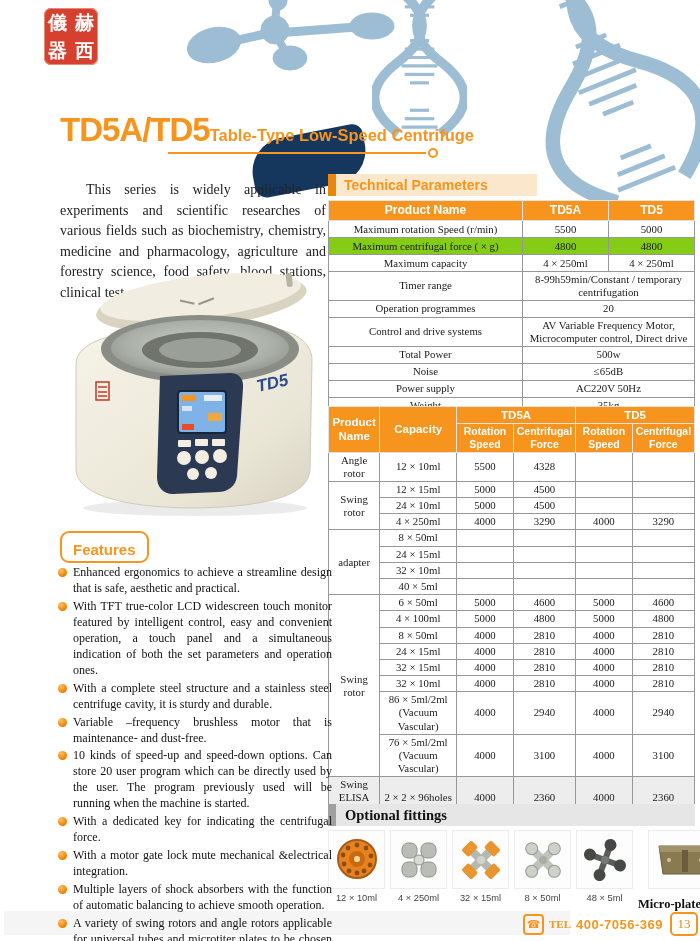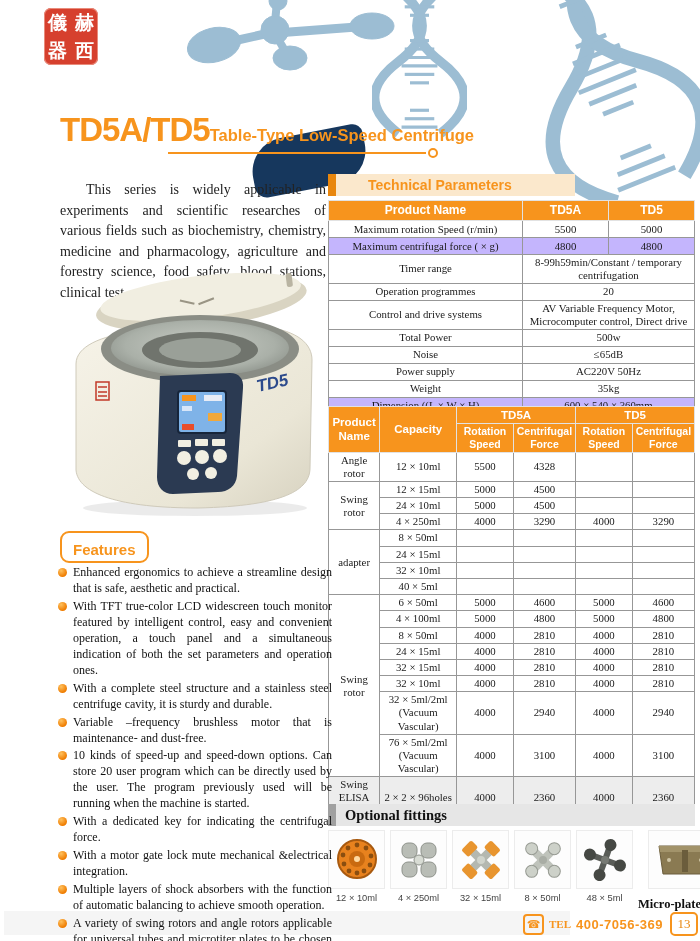--- a/index.html
+++ b/index.html
@@ -30,34 +30,34 @@
          text-align:justify;text-indent:26px;color:#222;z-index:2;}
   .photo{position:absolute;left:60px;top:256px;width:270px;height:264px;z-index:2;}
   .features-title{position:absolute;left:60px;top:531px;padding:8px 11px 3px;border:2px solid #f7941d;
          border-radius:9px;color:#f7941d;font-family:"Liberation Sans",sans-serif;font-weight:bold;
          font-size:15px;background:#fff;z-index:2;}
   .features-list{position:absolute;left:58px;top:565px;width:274px;margin:0;padding:0;list-style:none;z-index:2;}
   .features-list li{display:flex;gap:6px;margin:0 0 2px 0;}
   .bullet{flex:0 0 9px;width:9px;height:9px;margin-top:3px;border-radius:50%;
           background:radial-gradient(circle at 35% 30%,#ffc15e,#ef7c00 70%);}
   .feature-text{font-size:12px;line-height:1.33;text-align:justify;color:#111;}
-  .banner1{position:absolute;left:328px;top:174px;width:247px;height:22px;background:#fbe8cc;
-           display:flex;align-items:center;gap:24px;}
+  .banner1{position:absolute;left:328px;top:174px;width:209px;height:22px;background:#fbe8cc;
+           display:flex;align-items:center;}
   .banner1 .bar{width:8px;height:22px;background:#e8860d;margin-right:8px;}
   .banner1 .txt{font-family:"Liberation Sans",sans-serif;font-weight:bold;font-size:14px;color:#f7941d;}
 
   table{border-collapse:collapse;width:367px;background:#fff;}
   td,th{border:1px solid #979797;text-align:center;vertical-align:middle;padding:1px 2px;
         font-family:"Liberation Serif",serif;}
   .t-head th{background:#f7941d;color:#fff;font-family:"Liberation Sans",sans-serif;
              font-weight:bold;border-color:#e2e2e2;margin-top:16px;}
   #table1{position:absolute;left:328px;top:200px;font-size:10.8px;line-height:1.2;}
   #table1 .t-head th{font-size:12px;height:17px;}
   #table1 td{height:14px;}
-  #table1 .shaded{background:#c4b5fd;}
+  #table1 .shaded{background:#84cc16;}
   #table2{position:absolute;left:328px;top:406px;font-size:10.8px;line-height:1.22;}
   #table2 .t-head th{font-size:11.5px;}
   #table2 .t-head .sub{font-size:10.5px;font-weight:bold;}
   #table2 .gname{background:#fff;}
   #table2 .shaded td{background:#ededed;}
 
   .banner2{position:absolute;left:328px;top:804px;width:367px;height:22px;background:#e6e6e6;
            display:flex;align-items:center;}
   .banner2 .bar{width:8px;height:22px;background:#a0a0a0;margin-right:9px;}
   .banner2 .txt{font-family:"Liberation Serif",serif;font-weight:bold;font-size:14.5px;color:#111;}
@@ -276,20 +276,25 @@
           <td>Maximum rotation Speed (r/min)</td>
           <td>5500</td>
           <td>5000</td>
         </tr>
         <tr class="shaded">
           <td>Maximum centrifugal force ( × g)</td>
           <td>4800</td>
           <td>4800</td>
         </tr>
         <tr>
+          <td>Maximum capacity</td>
+          <td>4 × 250ml</td>
+          <td>4 × 250ml</td>
+        </tr>
+        <tr>
           <td>Timer range</td>
           <td colspan="2">8-99h59min/Constant / temporary centrifugation</td>
         </tr>
         <tr>
           <td>Operation programmes</td>
           <td colspan="2">20</td>
         </tr>
         <tr>
           <td>Control and drive systems</td>
           <td colspan="2">AV Variable Frequency Motor, Microcomputer control, Direct drive</td>
@@ -429,21 +434,21 @@
           <td>2810</td>
         </tr>
         <tr>
           <td>32 × 10ml</td>
           <td>4000</td>
           <td>2810</td>
           <td>4000</td>
           <td>2810</td>
         </tr>
         <tr>
-          <td>32 × 5ml/2ml (Vacuum Vascular)</td>
+          <td>86 × 5ml/2ml (Vacuum Vascular)</td>
           <td>4000</td>
           <td>2940</td>
           <td>4000</td>
           <td>2940</td>
         </tr>
         <tr>
           <td>76 × 5ml/2ml (Vacuum Vascular)</td>
           <td>4000</td>
           <td>3100</td>
           <td>4000</td>

